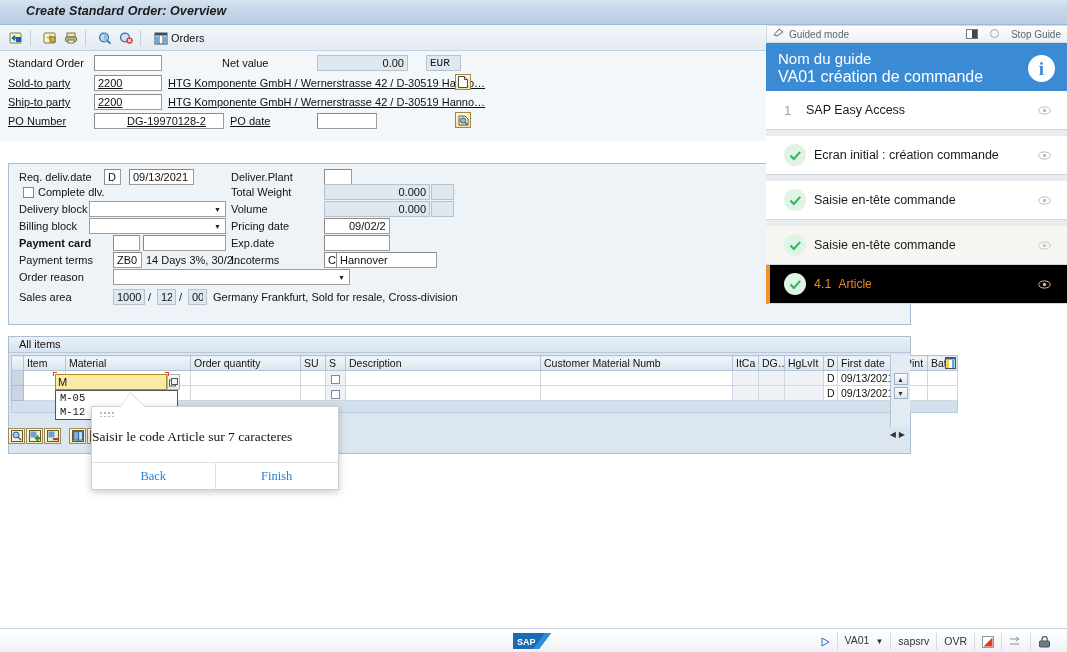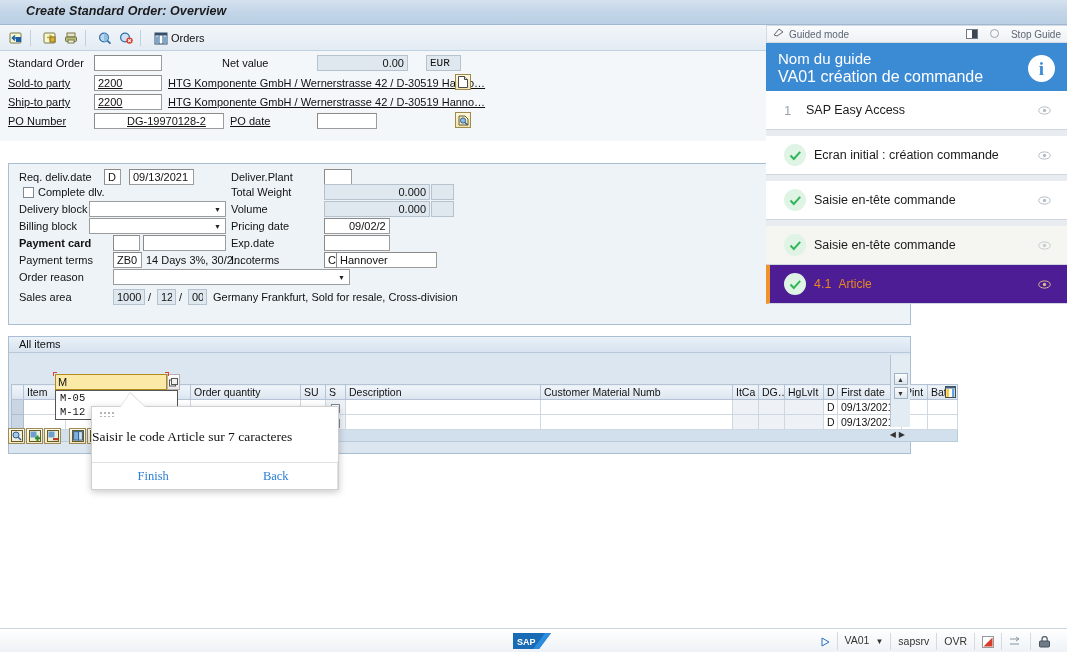--- a/index.html
+++ b/index.html
@@ -142,21 +142,21 @@
   .items-panel {
     position:absolute; left:8px; top:336px; width:903px; height:118px;
     background:#dce6f0; border:1px solid #a9bed2;
   }
   .items-title {
     position:absolute; left:0; top:0; width:901px; height:16px;
     background: linear-gradient(to bottom,#eaf1f8,#d7e3ef);
     font-size:11px; color:#111; padding:1px 0 0 10px;
     border-bottom:1px solid #b8c8d8;
   }
-  .tbl { position:absolute; left:2px; top:18px; width:879px;margin-top:29px; }
+  .tbl { position:absolute; left:2px; top:18px; width:879px; }
   .tbl table { border-collapse:collapse; table-layout:fixed; width:100%; }
   .tbl th {
     background: linear-gradient(to bottom,#f0f5fa,#dbe5ef);
     border:1px solid #b4c4d4;
     font-size:10.5px; font-weight:normal; color:#111;
     text-align:left; padding:1px 3px; height:15px;
     white-space:nowrap; overflow:hidden;
   }
   .tbl td {
     background:#ffffff;
@@ -339,21 +339,21 @@
   .gstep {
     position:relative;
     height:39px;
     background:#ffffff;
     border-bottom:1px solid #cfd6dd;
     display:flex; align-items:center;
     padding-left:18px;
   }
   .gstep.dim { background:#f5f5f2; }
   .gstep.current {
-    background:#4c1d95;
+    background:#000000;
     border-left:4px solid #f0932b;
     padding-left:14px;
   }
   .gstep .gnum {
     width:22px; font-size:13px; color:#9aa4ae; flex:0 0 22px;
   }
   .gstep .gcheck {
     width:22px; height:22px; border-radius:50%;
     background:#dff4e4;
     display:flex; align-items:center; justify-content:center;
@@ -687,22 +687,22 @@
         <rect x="6" y="1.6" width="4.4" height="8.5" fill="#e8f2da" stroke="#3d7a2d"></rect>
       </svg>
     </div>
   </div>
 
   <div class="callout">
     <div class="callout-tail"></div>
     <div class="callout-grip"></div>
     <div class="callout-text">Saisir le code Article sur 7 caracteres</div>
     <div class="callout-btns">
+      <div class="callout-btn left">Back</div>
       <div class="callout-btn">Finish</div>
-      <div class="callout-btn left">Back</div>
     </div>
   </div>
 
   <div class="statusbar">
     <div class="sap-logo">
       <svg width="38" height="16" viewBox="0 0 38 16">
         <path d="M0 0 H38 L26 16 H0 Z" fill="#1a6bb5"></path>
         <path d="M38 0 L26 16 H20 L32 0 Z" fill="#2b8ddd"></path>
         <text x="4" y="11.5" font-family="Liberation Sans, sans-serif" font-size="9" font-weight="bold" fill="#ffffff">SAP</text>
       </svg>

